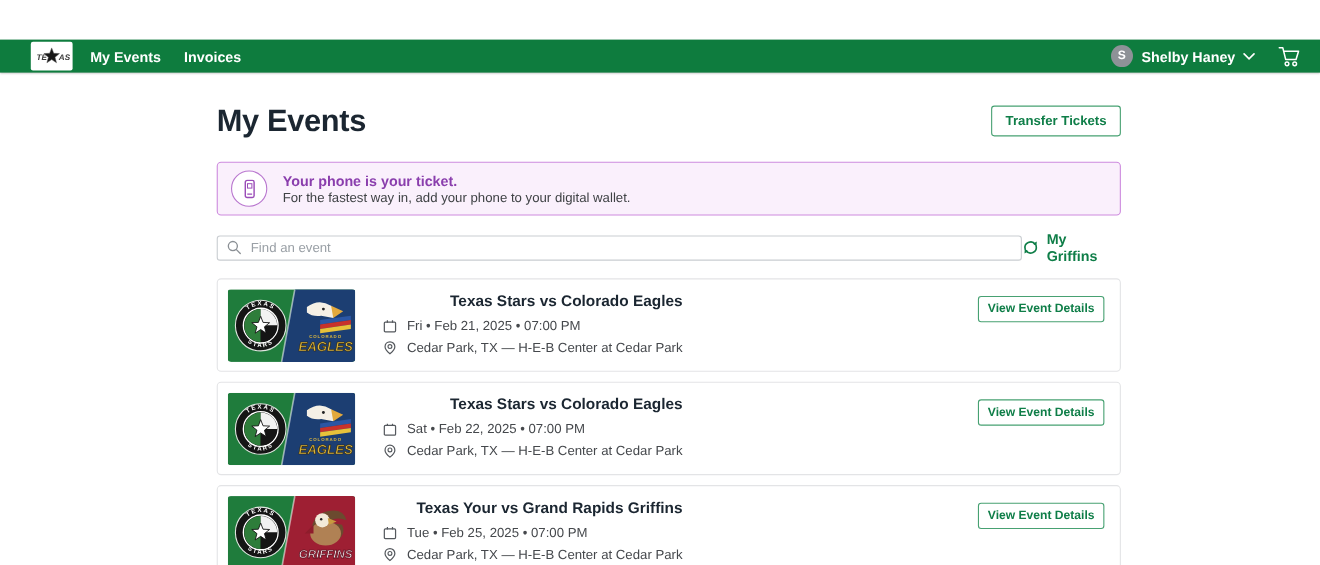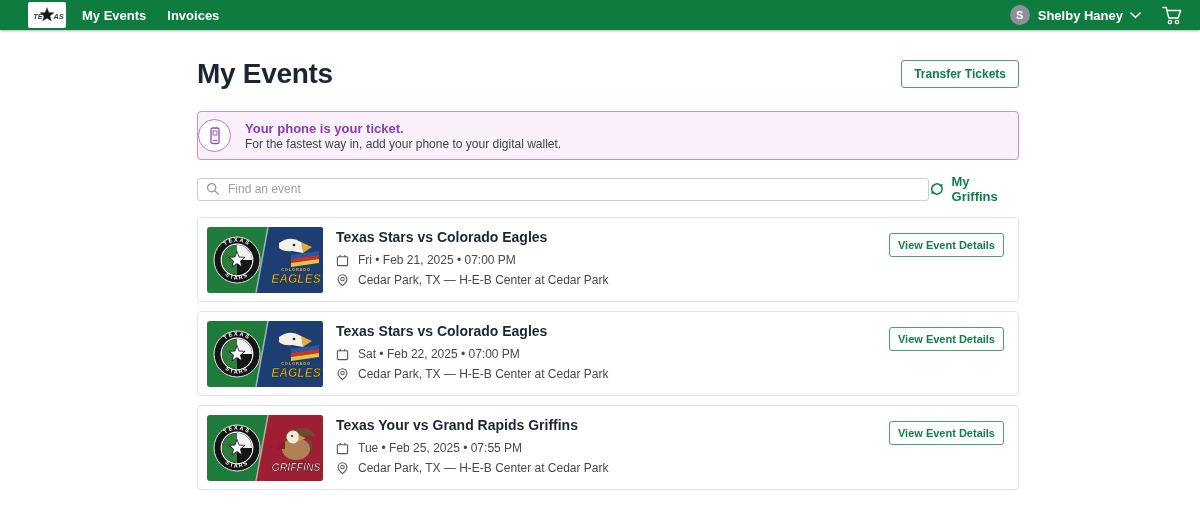--- a/index.html
+++ b/index.html
@@ -8,21 +8,21 @@
     width:1200px; height:514px; overflow:hidden;
     background:#ffffff;
     font-family:"Liberation Sans", sans-serif;
     -webkit-font-smoothing:antialiased;
   }
 
   
   .navbar {
     height:30px; background:#0e7c3e; display:flex; align-items:center;
     padding:0 14px 0 28px; box-shadow:0 1px 2px rgba(0,0,0,.28);
-    position:relative; z-index:5;
+    position:relative; z-index:5;margin-top:36px;
   }
   .logo-box {
     width:38px; height:26px; background:#fff; border-radius:2px;
     display:flex; align-items:center; justify-content:center;
     margin-right:16px; cursor:pointer; flex:none;
   }
   .nav-link {
     color:#fff; font-size:13px; font-weight:600; margin-right:21px;
     cursor:pointer; white-space:nowrap;
   }
@@ -45,21 +45,21 @@
   .btn-outline {
     background:#fff; border:1px solid #47a172; color:#0f7e48;
     font-size:12px; font-weight:600; padding:6px 12px; border-radius:3px;
     font-family:"Liberation Sans", sans-serif; cursor:pointer; white-space:nowrap;
   }
 
   
   .banner {
     margin-top:21px; height:49px; background:#faf0fc;
     border:1px solid #cd8ade; border-radius:4px;
-    display:flex; align-items:center; padding:7px 0;
+    display:flex; align-items:center; padding:7px 12px;
   }
   .banner-icon {
     width:33px; height:33px; border-radius:50%; background:#fff;
     border:1.5px solid #b977cf; display:flex; align-items:center;
     justify-content:center; margin-right:14px; flex:none;
   }
   .banner-title { font-size:13px; font-weight:700; color:#8a3ead; line-height:15px; }
   .banner-sub { font-size:12px; color:#3f4245; margin-top:2px; line-height:13px; }
 
   
@@ -78,21 +78,21 @@
     color:#0f7e48; font-size:13px; font-weight:700; cursor:pointer;
   }
 
   
   .events { margin-top:13px; display:flex; flex-direction:column; gap:9px; }
   .card {
     position:relative; height:85px; background:#fff;
     border:1px solid #e3e4e6; border-radius:4px; display:flex; padding:9px;
   }
   .thumb { width:116px; height:66px; border-radius:3px; overflow:hidden; flex:none; }
-  .card-info { margin-left:13px; padding-top:2px; }
+  .card-info { margin-left:25px; padding-top:2px;text-align:right; }
   .card-title { font-size:14px; font-weight:700; color:#1b2631; }
   .meta { display:flex; align-items:center; gap:9px; font-size:12px; color:#45484c; margin-top:8px; }
   .meta .m-icon { display:flex; align-items:center; flex:none; }
   .card-btn { position:absolute; top:15px; right:14px; font-size:11px; padding:5px 8px; }
 </style>
 </head>
 <body>
 
 <div class="navbar">
   <div class="logo-box">
@@ -307,21 +307,21 @@
       <div class="card-info">
         <div class="card-title">Texas Your vs Grand Rapids Griffins</div>
         <div class="meta">
           <span class="m-icon">
             <svg width="13" height="13" viewBox="0 0 14 14">
                 <rect x="1.5" y="3" width="11" height="9.5" rx="1" fill="none" stroke="#55595e" stroke-width="1.2"></rect>
                 <line x1="4.5" y1="1.2" x2="4.5" y2="3.6" stroke="#55595e" stroke-width="1.2"></line>
                 <line x1="9.5" y1="1.2" x2="9.5" y2="3.6" stroke="#55595e" stroke-width="1.2"></line>
               </svg>
           </span>
-          <span>Tue • Feb 25, 2025 • 07:55 PM</span>
+          <span>Tue • Feb 25, 2025 • 07:00 PM</span>
         </div>
         <div class="meta" style="margin-top:6px;">
           <span class="m-icon">
             <svg width="13" height="14" viewBox="0 0 14 14">
                 <path d="M7,1.3 C4.2,1.3 2.2,3.5 2.2,6.2 C2.2,9.2 7,13 7,13 C7,13 11.8,9.2 11.8,6.2 C11.8,3.5 9.8,1.3 7,1.3 Z" fill="none" stroke="#55595e" stroke-width="1.2"></path>
                 <circle cx="7" cy="6" r="1.9" fill="none" stroke="#55595e" stroke-width="1.1"></circle>
               </svg>
           </span>
           <span>Cedar Park, TX — H-E-B Center at Cedar Park</span>
         </div>

